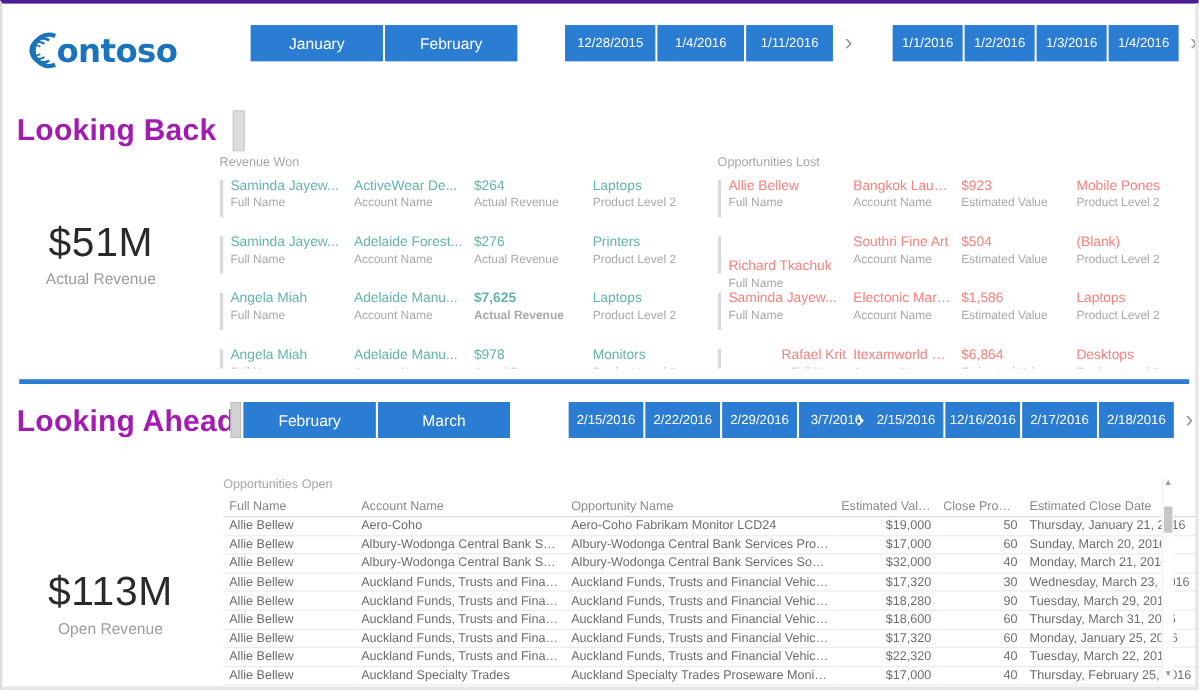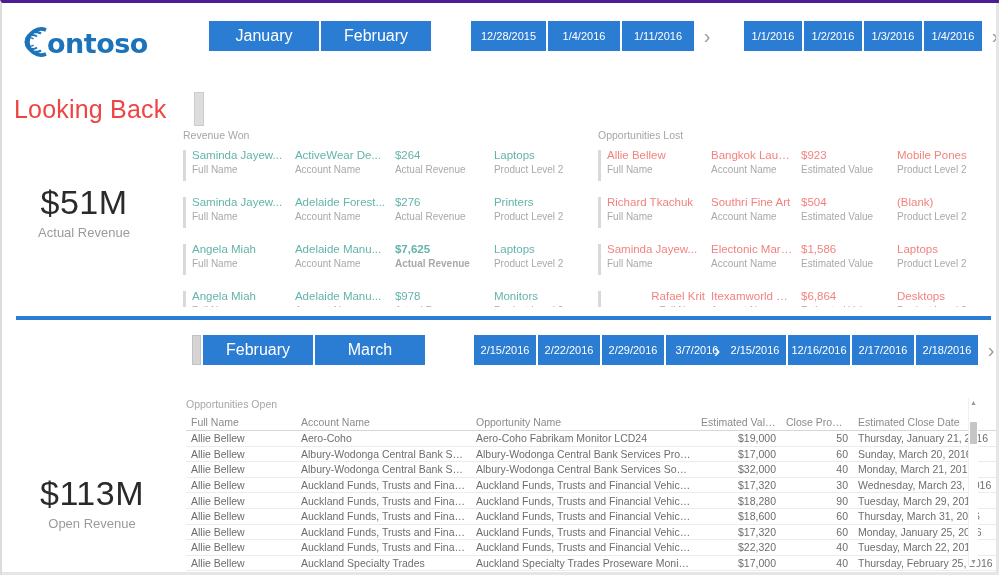--- a/index.html
+++ b/index.html
@@ -58,21 +58,21 @@
   
   .slicer-group {
     position: absolute;
     display: flex;
     align-items: stretch;
     height: 30px;
   }
   .slicer-btn {
     background: #2b7cd3;
     color: #ffffff;
-    font-size: 16px;
+    font-size: 13px;
     display: flex;
     align-items: center;
     justify-content: center;
     border: 1px solid #2b7cd3;
     box-sizing: border-box;
     margin-right: 2px;
     white-space: nowrap;
     cursor: pointer;
     user-select: none;
   }
@@ -97,22 +97,22 @@
     border: 1px solid #c2c2c2;
     box-sizing: border-box;
     margin-right: 2px;
     cursor: ew-resize;
   }
 
   
   .section-title {
     position: absolute;
     font-size: 25px;
-    font-weight: normal;
-    color: #ef4444;
+    font-weight: bold;
+    color: #a21caf;
     letter-spacing: 0.2px;
     white-space: nowrap;
   }
 
   
   .kpi {
     position: absolute;
     width: 180px;
     text-align: center;
   }
@@ -419,21 +419,21 @@
         <div class="v">$923</div>
         <div class="l">Estimated Value</div>
       </div>
       <div class="card-cell" style="width:92px;">
         <div class="v">Mobile Pones</div>
         <div class="l">Product Level 2</div>
       </div>
     </div>
 
     <div class="card-row">
-      <div class="card-cell" style="width:104px;">
+      <div class="card-cell" style="width:104px;margin-top:20px;">
         <div class="v">Richard Tkachuk</div>
         <div class="l">Full Name</div>
       </div>
       <div class="card-cell" style="width:90px;">
         <div class="v">Southri Fine Art</div>
         <div class="l">Account Name</div>
       </div>
       <div class="card-cell" style="width:96px;">
         <div class="v">$504</div>
         <div class="l">Estimated Value</div>
@@ -478,20 +478,21 @@
       </div>
       <div class="card-cell" style="width:92px;">
         <div class="v">Desktops</div>
         <div class="l">Product Level 2</div>
       </div>
     </div>
   </div>
 
   <div class="divider" style="top:313px;"></div>
 
+  <div class="section-title" style="left:12px; top:334px;">Looking Ahead</div>
 
   <div class="kpi" style="left:0px; top:473px;">
     <div class="kpi-value">$113M</div>
     <div class="kpi-label">Open Revenue</div>
   </div>
 
   <div class="slicer-group" style="left:190px; top:332px; height:30px;">
     <div class="slicer-handle"></div>
     <div class="slicer-btn" style="width:110px;">February</div>
     <div class="slicer-btn" style="width:110px;">March</div>

